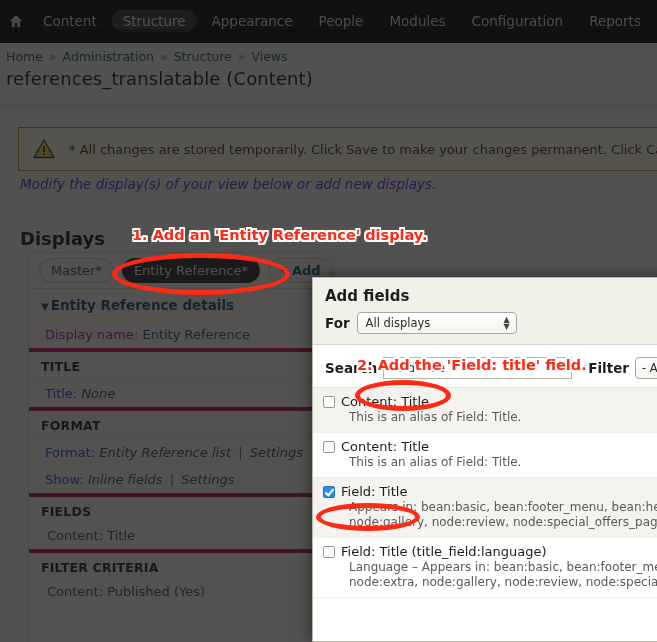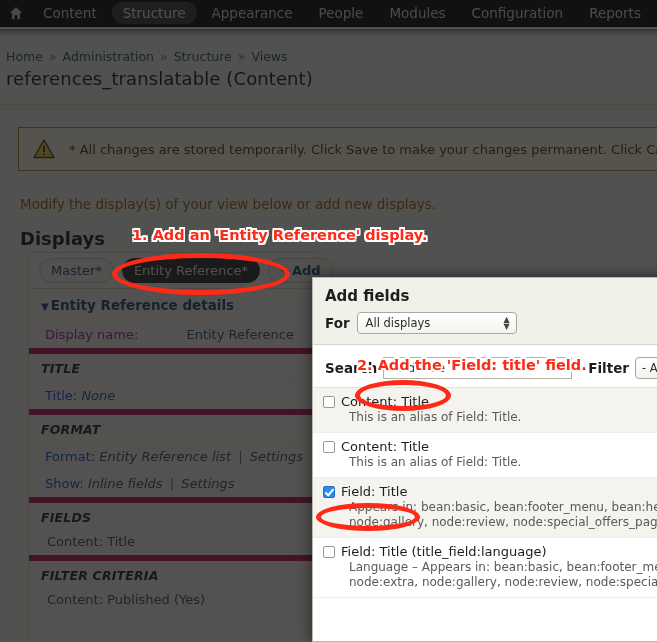--- a/index.html
+++ b/index.html
@@ -20,21 +20,21 @@
     background:#f1f1ec;
   }
   #dim {
     position:absolute; left:0; top:0; width:657px; height:642px;
     background:rgba(20,20,20,0.72);
     z-index:40;
   }
 
   
   .toolbar {
-    position:absolute; left:0; top:0; width:657px; height:27px;
+    position:absolute; left:0; top:0; width:657px; height:43px;
     background:#0d0d0d;
     display:flex; align-items:center;
     border-bottom:1px solid #000;
   }
   .toolbar .home-icon {
     margin-left:9px; margin-right:7px;
     color:#cfcfcf; font-size:14px; line-height:1;
     display:flex; align-items:center;
   }
   .tb-item {
@@ -79,22 +79,22 @@
   }
   .warn .tri {
     width:22px; height:22px; margin-left:14px; margin-right:14px;
     flex:0 0 auto; position:relative;
   }
   .warn-text {
     font-size:13px; color:#4a3c12; white-space:nowrap;
   }
 
   .modify-text {
-    position:absolute; left:20px; top:196px;
-    font-size:13.5px; color:#a16207;
+    position:absolute; left:20px; top:176px;
+    font-size:13.5px; color:#6d28d9;font-style:italic;
   }
 
   
   .displays-h {
     position:absolute; left:20px; top:228px;
     font-size:18px; font-weight:700; color:#1b1b1b;
   }
   .displays-box {
     position:absolute; left:28px; top:252px; width:292px; height:390px;
     background:#f6f5f0; border:1px solid #d5d3c8; border-bottom:none;
@@ -121,27 +121,26 @@
   .det-head .caret { font-size:10px; margin-right:2px; }
 
   .det-row {
     padding:6px 10px 6px 16px;
     font-size:13px; border-top:1px solid #e2e0d6;
     white-space:nowrap;
   }
   .det-row.plain { border-top:none; }
   .det-label { color:#1d4ed8; }
   .det-link { color:#2c5475; font-style:italic; }
-  .det-link.nostyle { font-style:normal;margin-left:44px; }
+  .det-link.nostyle { font-style:normal; }
   .sec-head {
     padding:7px 10px 5px 12px;
     font-size:12.5px; font-weight:700; color:#262626;
-    border-top:6px solid #be185d;
+    border-top:4px solid #be185d;
     letter-spacing:.2px;
-    font-style:italic;
   }
   .sec-item {
     padding:4px 10px 6px 18px;
     font-size:13px; color:#2c5475;
   }
   .pipe { color:#6b6b6b; padding:0 3px; }
 
   
   .modal {
     position:absolute; left:312px; top:277px; width:360px; height:365px;

